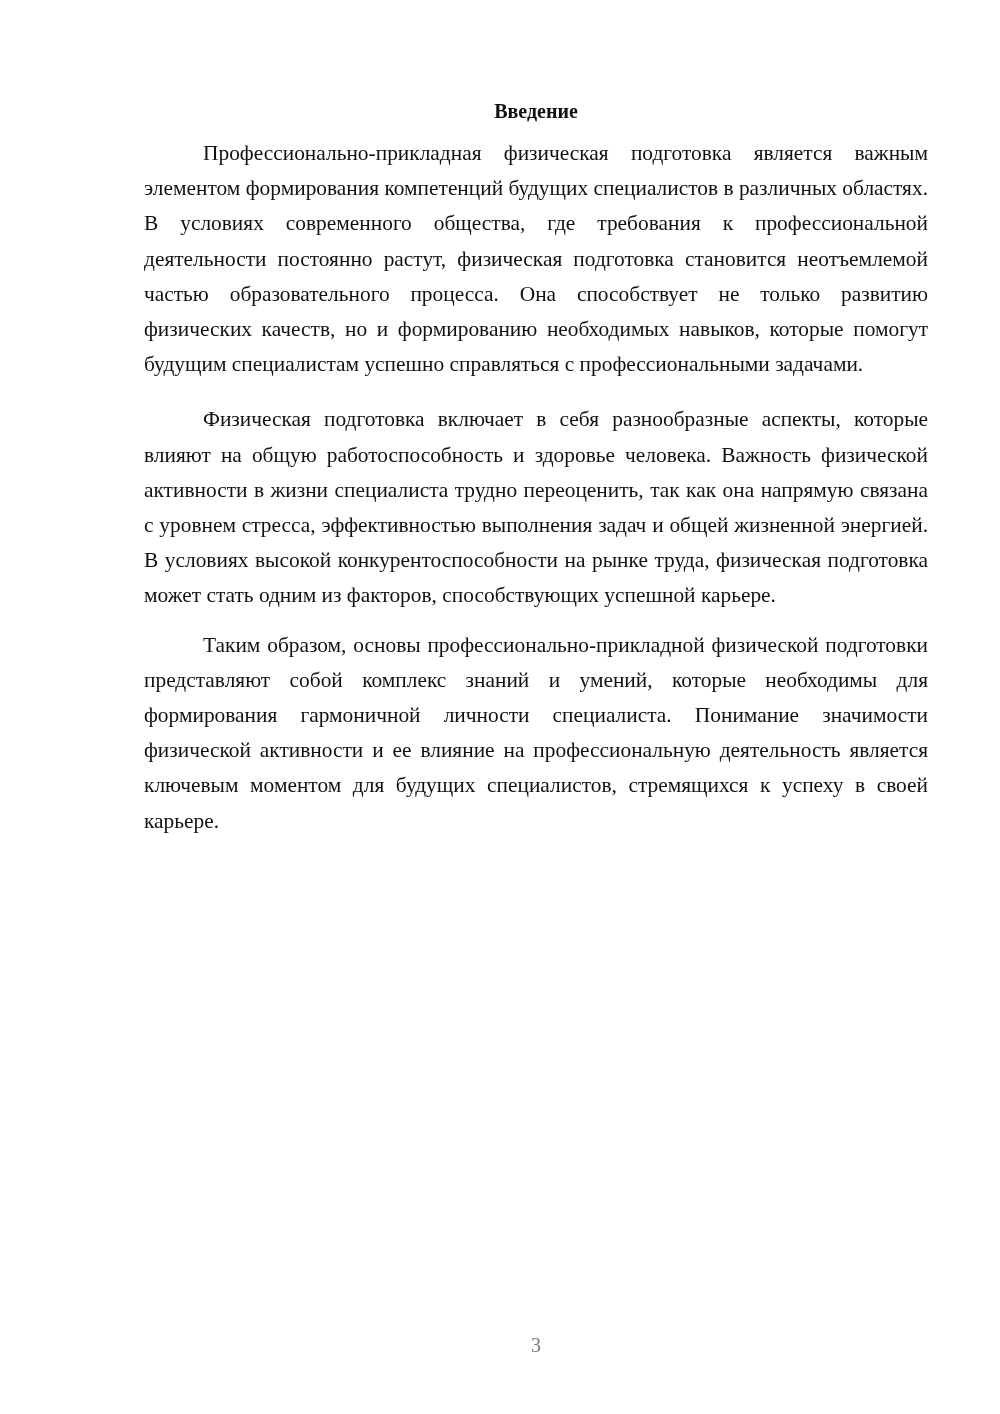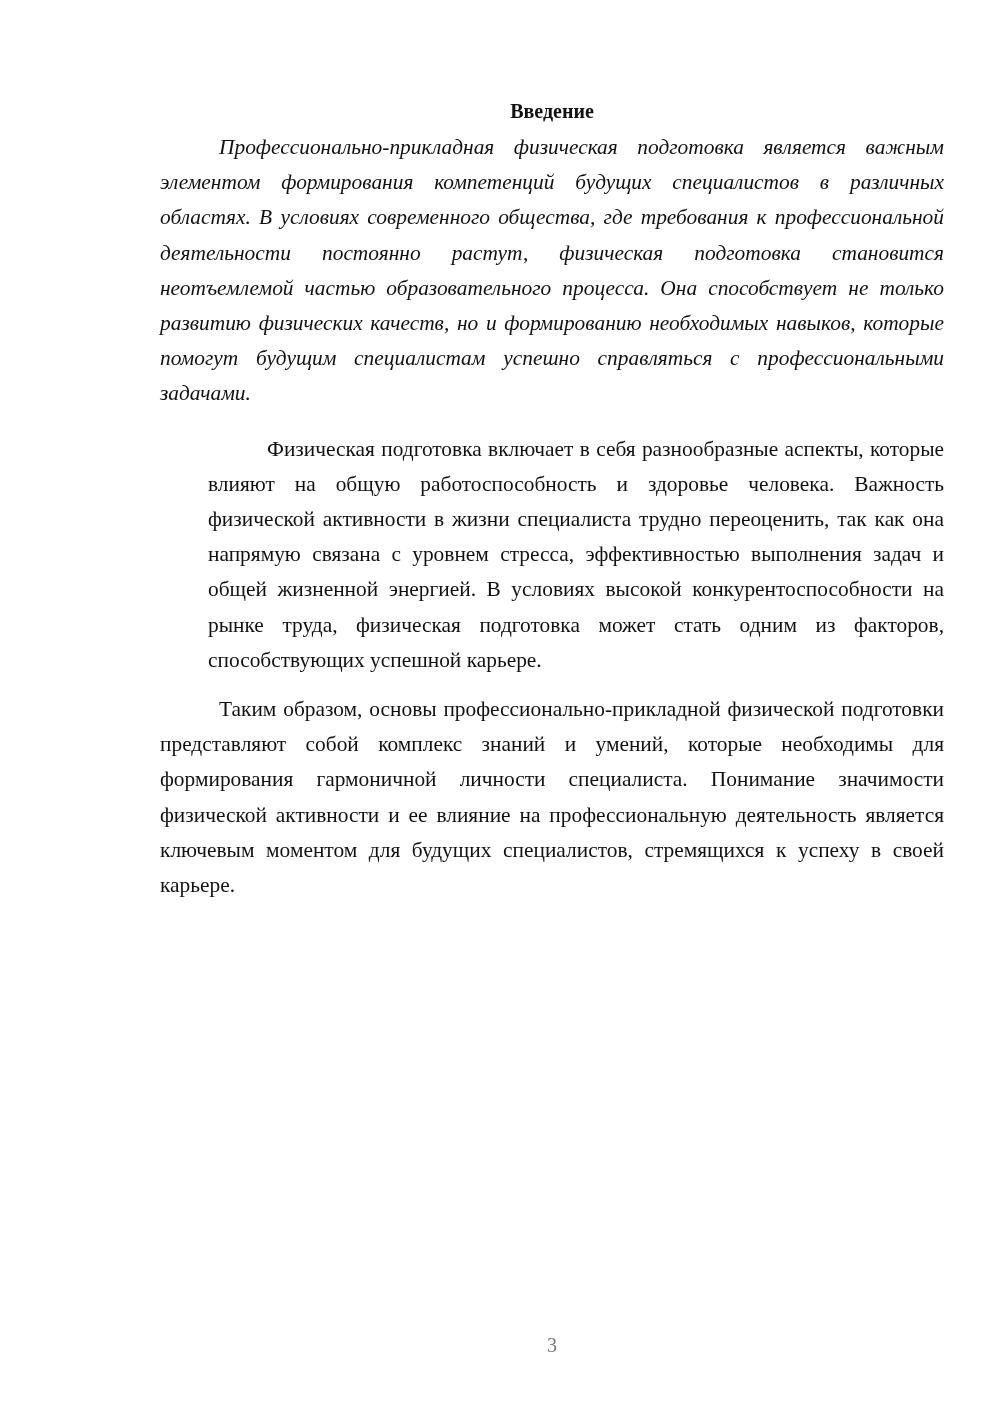--- a/index.html
+++ b/index.html
@@ -10,21 +10,21 @@
     body {
       width: 1000px;
       height: 1414px;
       position: relative;
       overflow: hidden;
       font-family: "Liberation Serif", "DejaVu Serif", serif;
       color: #111111;
     }
     .page {
       position: absolute;
-      left: 16px;
+      left: 0;
       top: 0;
       width: 800px;
       height: 1414px;
       background: #ffffff;
     }
     .content {
       position: absolute;
       left: 144px;
       top: 96px;
       width: 784px;
@@ -37,22 +37,22 @@
       margin: 0 0 0 0;
       padding-left: 0;
     }
     .para {
       font-size: 21.4px;
       line-height: 35.2px;
       text-align: justify;
       text-indent: 59px;
       margin: 0;
     }
-    .p1 { margin-top: 4px; font-style: italic; }
-    .p2 { margin-top: 20px; margin-left: 48px; }
+    .p1 { margin-top: 10px; }
+    .p2 { margin-top: 20px; }
     .p3 { margin-top: 14px; }
     .page-number {
       position: absolute;
       left: 0;
       width: 1072px;
       top: 1334px;
       text-align: center;
       font-size: 20px;
       color: #777777;
     }

